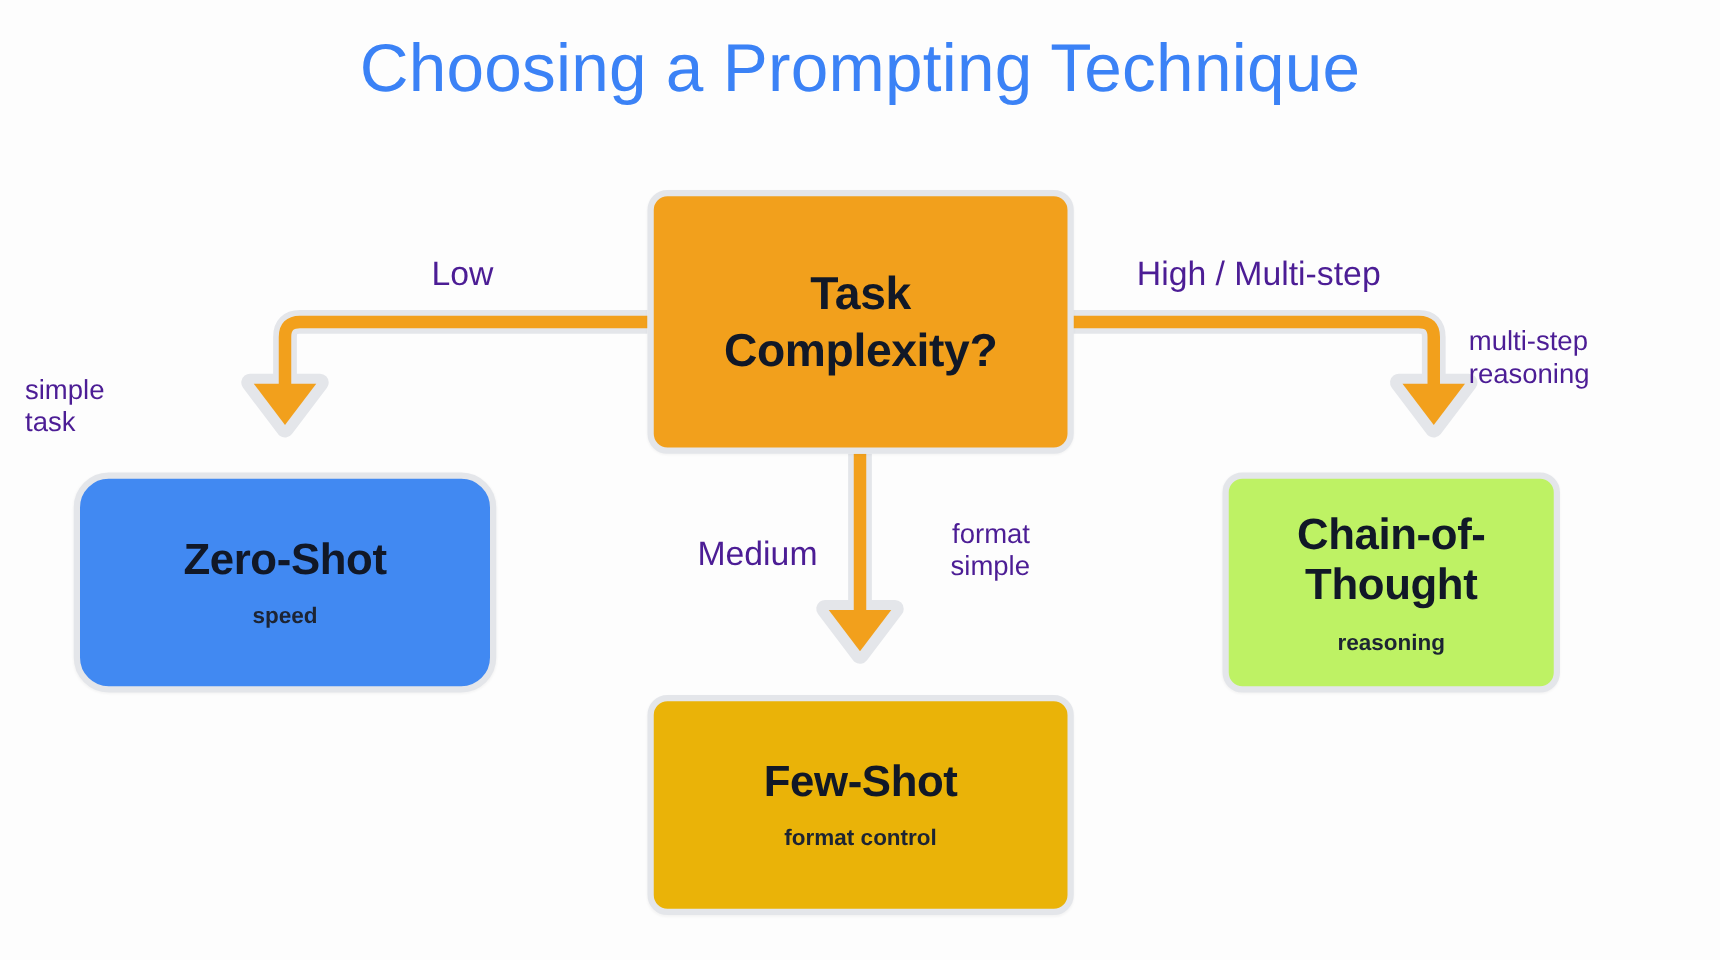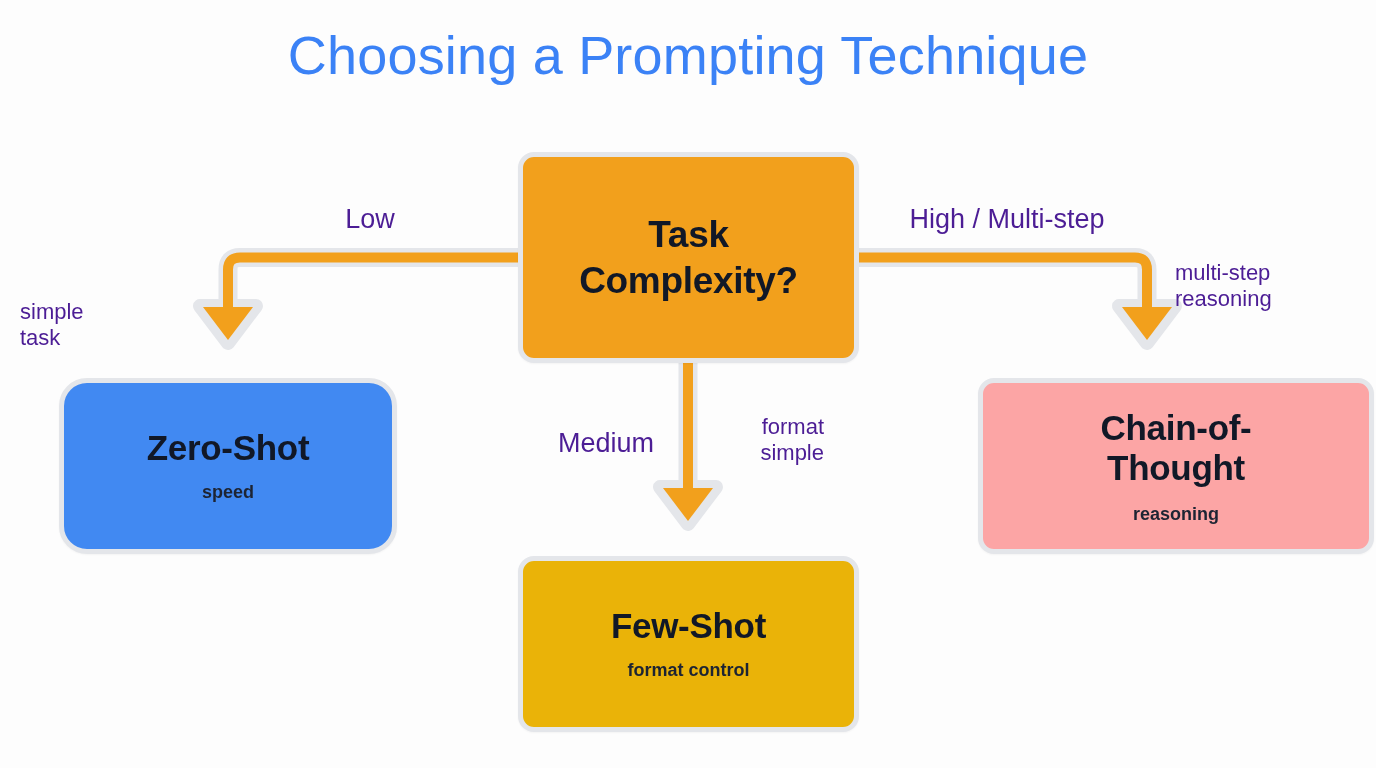--- a/index.html
+++ b/index.html
@@ -95,23 +95,23 @@
   #node-few {
     left: 518px;
     top: 556px;
     width: 341px;
     height: 176px;
     background: #eab308;
   }
   #node-cot {
     left: 978px;
     top: 378px;
-    width: 396px;
+    width: 270px;
     height: 176px;
-    background: #fca5a5;
+    background: #bef264;
   }
   #node-cot .node-title {
     line-height: 1.16;
     max-width: 250px;
   }
 
   
   .edge-label {
     position: absolute;
     color: #4c1d95;

